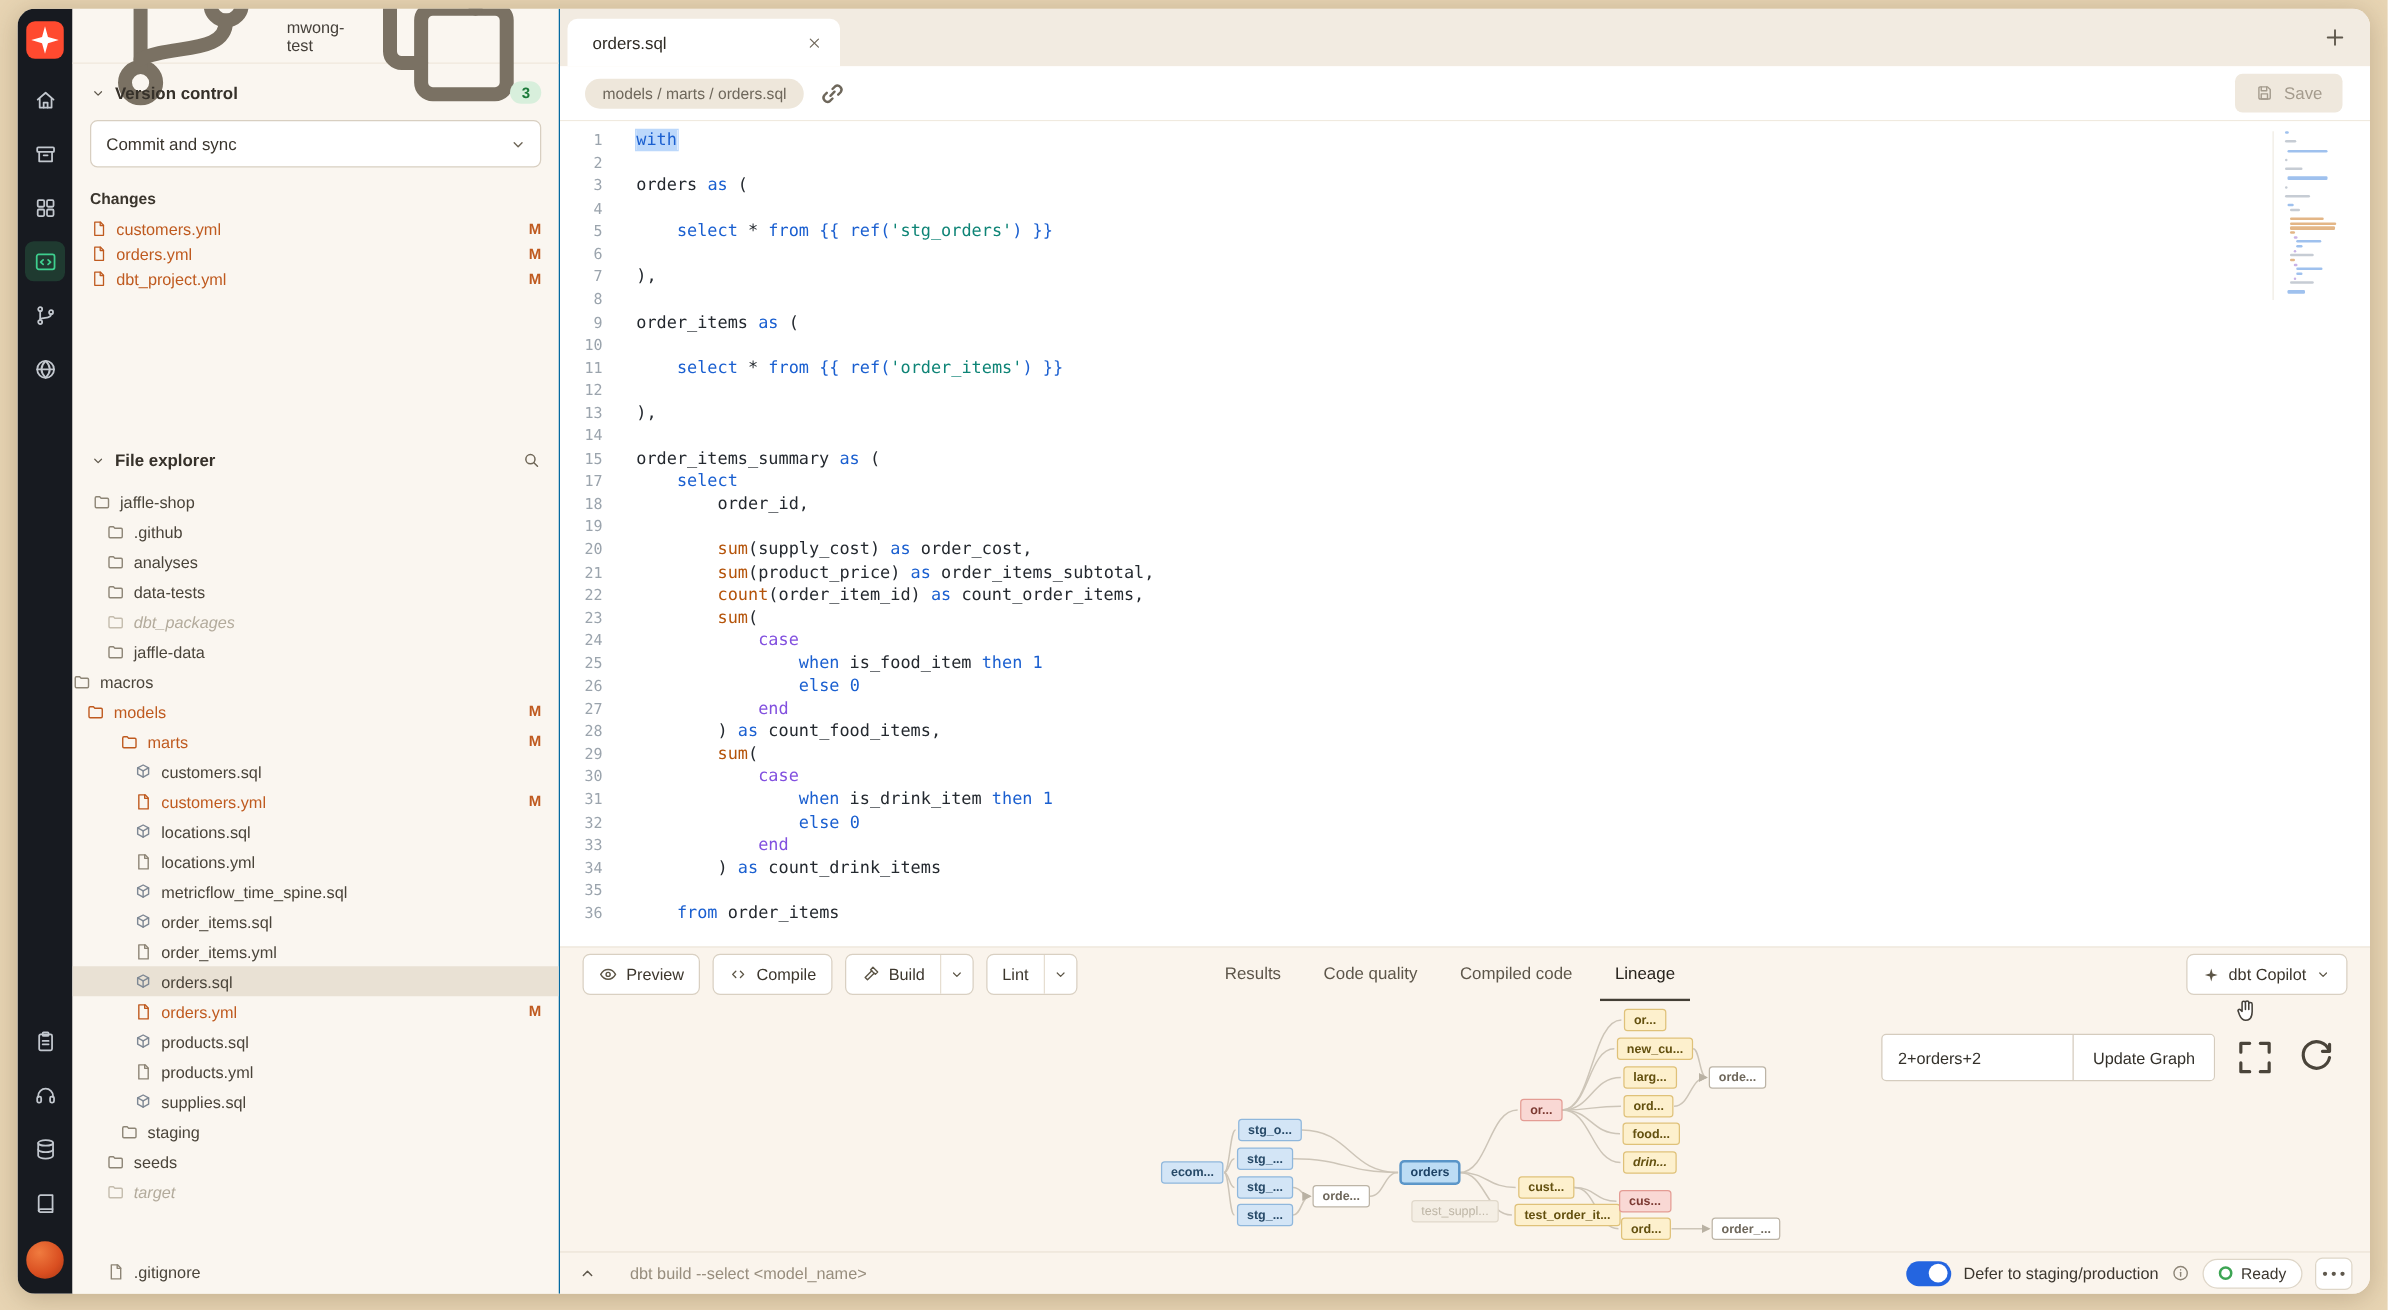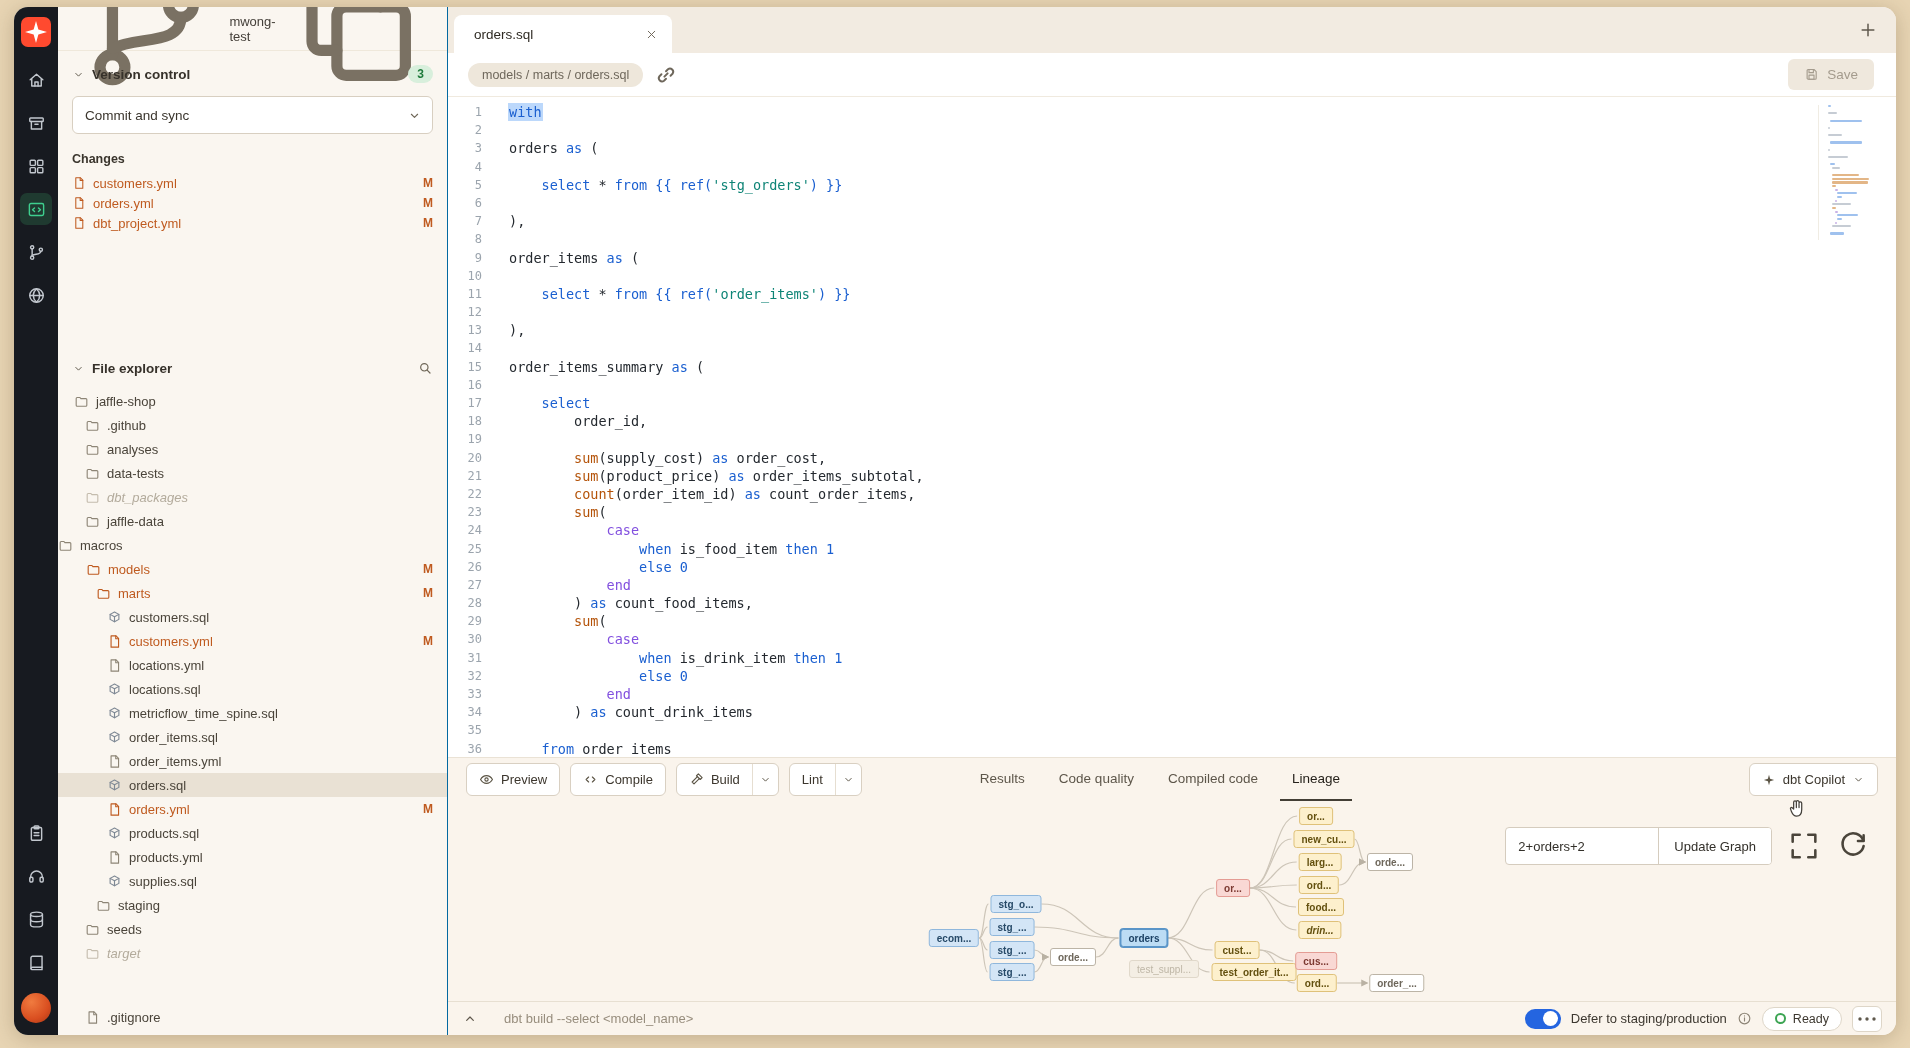--- a/index.html
+++ b/index.html
@@ -377,21 +377,21 @@
             <span>jaffle-data</span>
           </div>
           <div class="trow folder" style="">
             <span style="display: flex; width: 15px; height: 15px; flex: 0 0 auto;">
               <svg viewBox="0 0 24 24" fill="none" stroke="currentColor" stroke-width="1.8" stroke-linecap="round" stroke-linejoin="round" style="width:100%;height:100%">
                 <path d="M3.5 7a1.5 1.5 0 0 1 1.5-1.5h4.2L11 7.3h8a1.5 1.5 0 0 1 1.5 1.5V18a1.5 1.5 0 0 1-1.5 1.5H5A1.5 1.5 0 0 1 3.5 18z"></path>
               </svg>
             </span>
             <span>macros</span>
           </div>
-          <div class="trow folder modified" style="padding-left: 28px; justify-content: space-between;">
+          <div class="trow folder modified" style="padding-left: 11px; justify-content: space-between;">
             <span style="display: flex; width: 15px; height: 15px; flex: 0 0 auto;">
               <svg viewBox="0 0 24 24" fill="none" stroke="currentColor" stroke-width="1.8" stroke-linecap="round" stroke-linejoin="round" style="width:100%;height:100%">
                 <path d="M3.5 7a1.5 1.5 0 0 1 1.5-1.5h4.2L11 7.3h8a1.5 1.5 0 0 1 1.5 1.5V18a1.5 1.5 0 0 1-1.5 1.5H5A1.5 1.5 0 0 1 3.5 18z"></path>
               </svg>
             </span>
             <span>models</span>
             <span class="m-badge">M</span>
           </div>
           <div class="trow folder modified" style="padding-left: 38px;">
             <span style="display: flex; width: 15px; height: 15px; flex: 0 0 auto;">
@@ -415,38 +415,38 @@
           <div class="trow file modified" style="padding-left: 49px;">
             <span style="display: flex; width: 15px; height: 15px; flex: 0 0 auto;">
               <svg viewBox="0 0 24 24" fill="none" stroke="currentColor" stroke-width="1.8" stroke-linecap="round" stroke-linejoin="round" style="width:100%;height:100%">
                 <path d="M6.5 3h8l4 4v14h-12z"></path>
                 <path d="M14 3v4.5h4.5"></path>
               </svg>
             </span>
             <span>customers.yml</span>
             <span class="m-badge">M</span>
           </div>
-          <div class="trow file" style="padding-left: 49px;">
-            <span style="display: flex; width: 15px; height: 15px; flex: 0 0 auto;">
-              <svg viewBox="0 0 24 24" fill="none" stroke="currentColor" stroke-width="1.8" stroke-linecap="round" stroke-linejoin="round" style="width:100%;height:100%">
-                <path d="M6.5 3h8l4 4v14h-12z"></path>
-                <path d="M14 3v4.5h4.5"></path>
-              </svg>
-            </span>
-            <span>locations.yml</span>
-          </div>
           <div class="trow model" style="padding-left: 49px;">
             <span style="display: flex; width: 15px; height: 15px; flex: 0 0 auto;">
               <svg viewBox="0 0 24 24" fill="none" stroke="currentColor" stroke-width="1.8" stroke-linecap="round" stroke-linejoin="round" style="width:100%;height:100%">
                 <path d="M12 3.2 19 7v8l-7 3.8L5 15V7z"></path>
                 <path d="M5 7l7 3.8L19 7"></path>
                 <path d="M12 10.8v8"></path>
               </svg>
             </span>
             <span>locations.sql</span>
+          </div>
+          <div class="trow file" style="padding-left: 49px;">
+            <span style="display: flex; width: 15px; height: 15px; flex: 0 0 auto;">
+              <svg viewBox="0 0 24 24" fill="none" stroke="currentColor" stroke-width="1.8" stroke-linecap="round" stroke-linejoin="round" style="width:100%;height:100%">
+                <path d="M6.5 3h8l4 4v14h-12z"></path>
+                <path d="M14 3v4.5h4.5"></path>
+              </svg>
+            </span>
+            <span>locations.yml</span>
           </div>
           <div class="trow model" style="padding-left: 49px;">
             <span style="display: flex; width: 15px; height: 15px; flex: 0 0 auto;">
               <svg viewBox="0 0 24 24" fill="none" stroke="currentColor" stroke-width="1.8" stroke-linecap="round" stroke-linejoin="round" style="width:100%;height:100%">
                 <path d="M12 3.2 19 7v8l-7 3.8L5 15V7z"></path>
                 <path d="M5 7l7 3.8L19 7"></path>
                 <path d="M12 10.8v8"></path>
               </svg>
             </span>
             <span>metricflow_time_spine.sql</span>
@@ -648,24 +648,20 @@
             <span class="ln">13</span>
             <span class="lc"><span class="t-p">),</span></span>
           </div>
           <div class="cl">
             <span class="ln">14</span>
             <span class="lc"></span>
           </div>
           <div class="cl">
             <span class="ln">15</span>
             <span class="lc"><span class="t-p">order_items_summary </span><span class="t-k">as</span><span class="t-p"> (</span></span>
-          </div>
-          <div class="cl">
-            <span class="ln">16</span>
-            <span class="lc"></span>
           </div>
           <div class="cl">
             <span class="ln">17</span>
             <span class="lc"><span class="t-p">    </span><span class="t-k">select</span></span>
           </div>
           <div class="cl">
             <span class="ln">18</span>
             <span class="lc"><span class="t-p">        order_id,</span></span>
           </div>
           <div class="cl">

